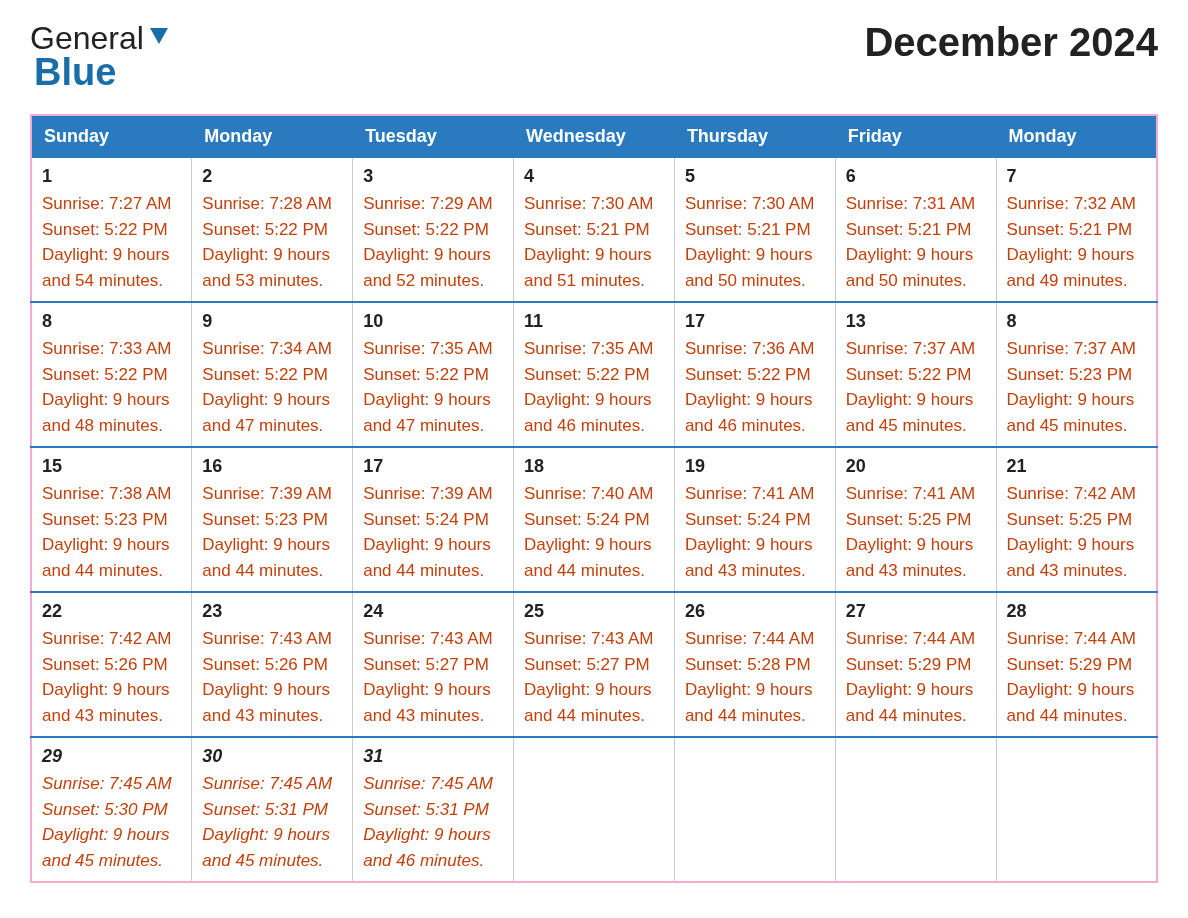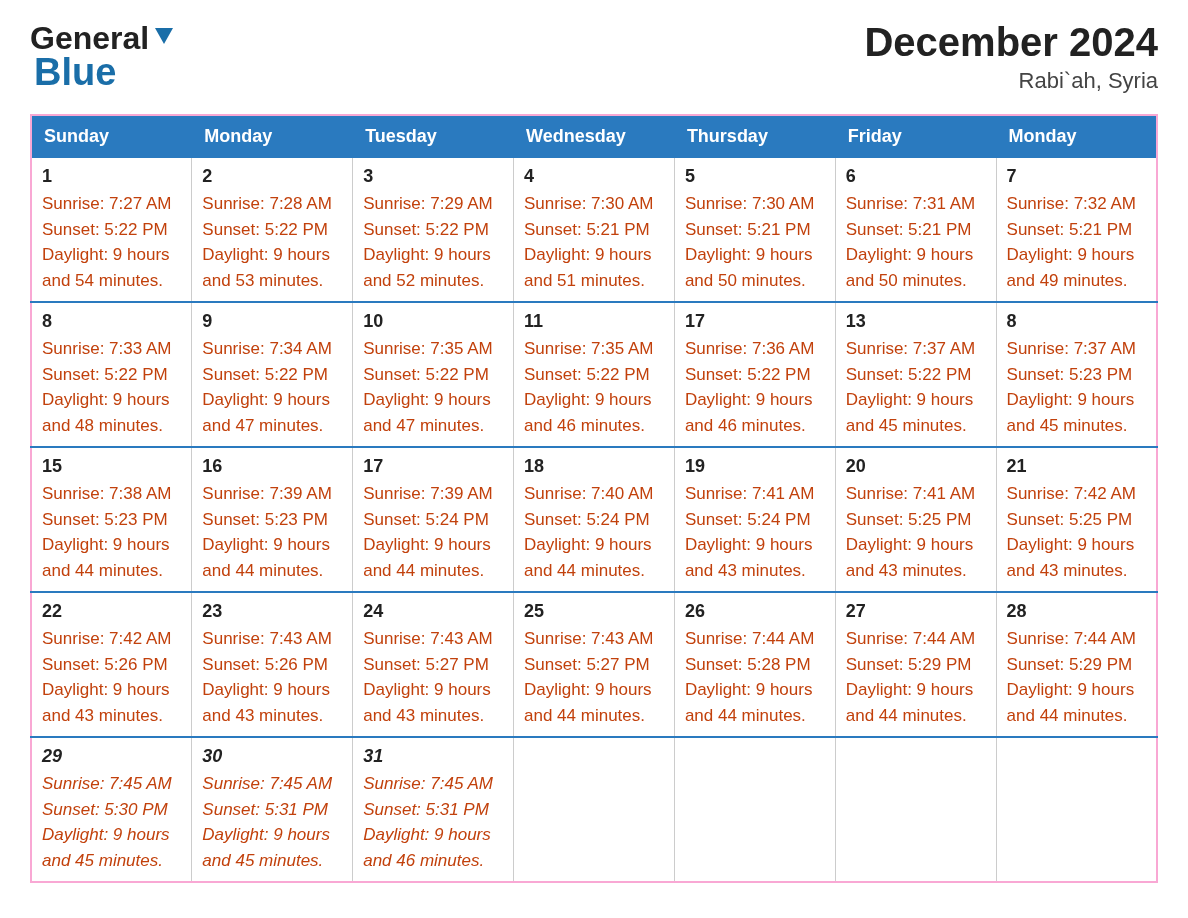--- a/index.html
+++ b/index.html
@@ -77,32 +77,31 @@
       border-bottom: none;
       font-style: italic;
     }
   </style>
 </head>
 <body>
 
 <div class="header">
   <div class="logo">
     <div style="display:flex;align-items:center;">
-      <span style="font-size:32px;font-weight:bold;color:#222;font-family:Arial,sans-serif;">General</span>
+      <span style="font-size:32px;font-weight:normal;color:#222;font-family:Arial,sans-serif;">General</span>
       <span style="display:inline-block;margin-left:4px;position:relative;top:-2px;">
         <svg width="22" height="22" viewBox="0 0 22 22">
           <polygon points="2,4 20,4 11,20" fill="#1a6ea8"></polygon>
         </svg>
       </span>
     </div>
     <div style="font-size:38px;font-weight:bold;color:#1a6ea8;font-family:Arial,sans-serif;margin-top:-6px;margin-left:4px;">Blue</div>
   </div>
   <div class="title-block">
     <div class="main-title">December 2024</div>
-    <div class="subtitle">Rabi`ah, Syria</div>
   </div>
 </div>
 
 <table class="calendar">
   <thead>
     <tr>
     <th>Sunday</th>
         <th>Monday</th>
         <th>Tuesday</th>
         <th>Wednesday</th>

